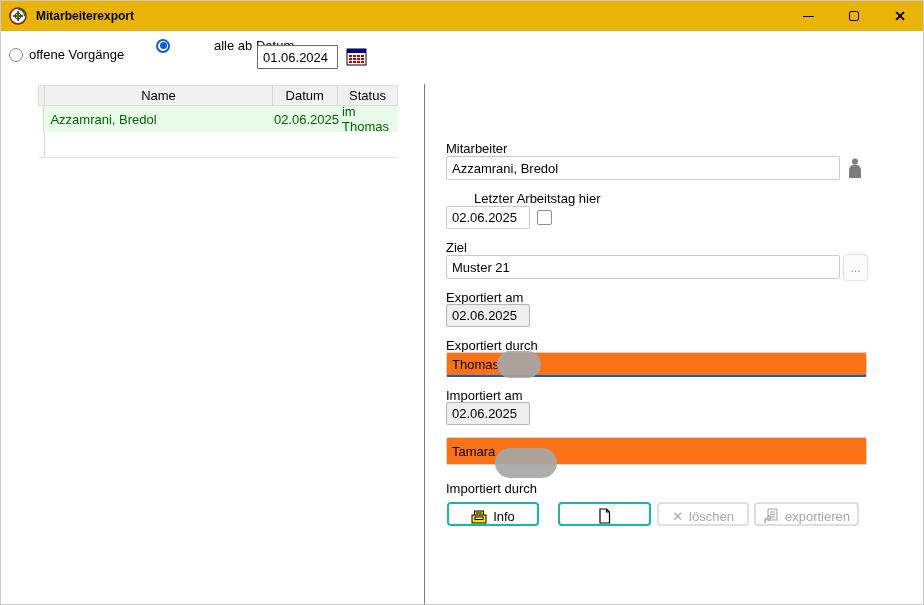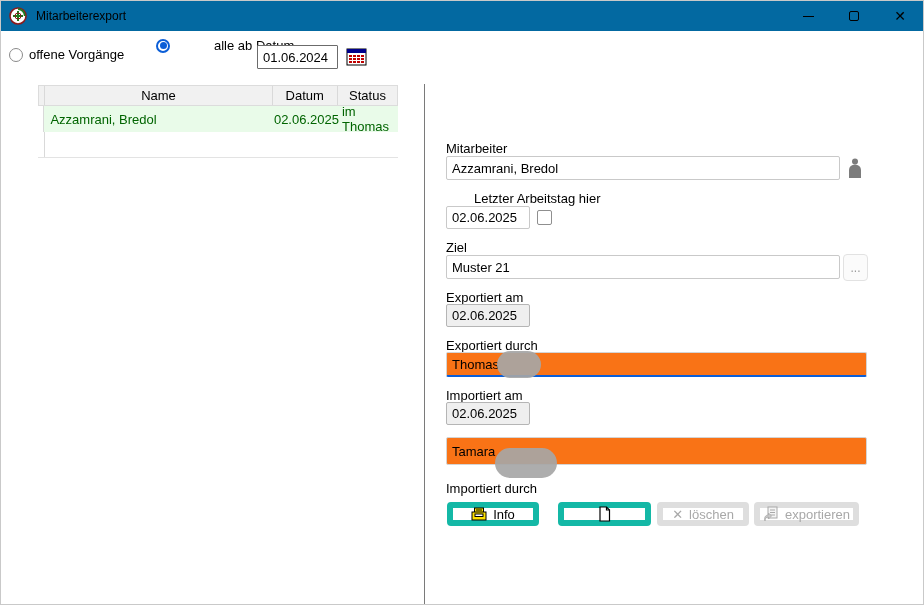--- a/index.html
+++ b/index.html
@@ -4,21 +4,21 @@
 <style>
   * { margin:0; padding:0; box-sizing:border-box; }
   body { background:#dcdcdc; font-family:"Liberation Sans", sans-serif; }
   #window {
     position:relative; width:924px; height:605px; background:#ffffff;
     border:1px solid #c9c9c9; overflow:hidden;
     font-family:"Liberation Sans", sans-serif; color:#000;
   }
   
   .titlebar { position:absolute; top:0; left:0; right:0; height:30px;
-    background:#0369a1; display:flex; align-items:center; }
+    background:#eab308; display:flex; align-items:center;font-weight:bold; }
   .app-icon { margin-left:8px; width:18px; height:18px; flex:0 0 auto; }
   .title-text { margin-left:9px; font-size:12px; }
   .win-controls { margin-left:auto; display:flex; height:100%; }
   .win-btn { width:46px; height:100%; display:flex; align-items:center; justify-content:center; cursor:default; }
   .glyph-min { width:11px; height:0; border-top:1px solid #000; display:block; }
   .glyph-max { width:10px; height:10px; border:1px solid #000; border-radius:2px; display:block; }
   .glyph-close { font-size:14px; line-height:1; }
   
   .radio-group { position:absolute; display:flex; align-items:center; gap:6px; font-size:13px; }
   .rg-open { left:8px; top:46px; }
@@ -75,22 +75,22 @@
   .lbl-exp-durch { left:445px; top:337px; }
   .in-exp-durch  { left:445px; top:351px; width:421px; height:25px; }
   .lbl-imp-am { left:445px; top:387px; }
   .in-imp-am  { left:445px; top:401px; width:84px; height:23px; }
   .lbl-imp-durch { left:445px; top:436px;margin-top:44px; }
   .in-imp-durch  { left:445px; top:436px; width:421px; height:28px; }
   .redact { position:absolute; background:#a6a6a6; border-radius:15px; opacity:.92; }
   .redact-1 { left:496px; top:350px; width:44px; height:27px; }
   .redact-2 { left:494px; top:447px; width:62px; height:30px; }
   
-  .btn { position:absolute; top:501px; height:24px; display:flex; align-items:center;
-    justify-content:center; gap:6px; border:6px solid #14b8a6; border-radius:4px;
+  .btn { position:absolute; top:501px; height:24px; display:flex; align-items:flex-end;
+    justify-content:center; gap:6px; border:2px solid #14b8a6; border-radius:4px;
     background:#fff; font-size:13px; font-family:"Liberation Sans", sans-serif; cursor:pointer; color:#000; }
   .btn.disabled { color:#a8a8a8; border-color:#dedede; cursor:default; }
   .btn-info   { left:446px; width:92px; }
   .btn-new    { left:557px; width:93px; }
   .btn-delete { left:656px; width:92px; }
   .btn-export { left:753px; width:105px; }
   .x-glyph { font-size:13px; color:#a8a8a8; }
 </style>
 </head>
 <body>

